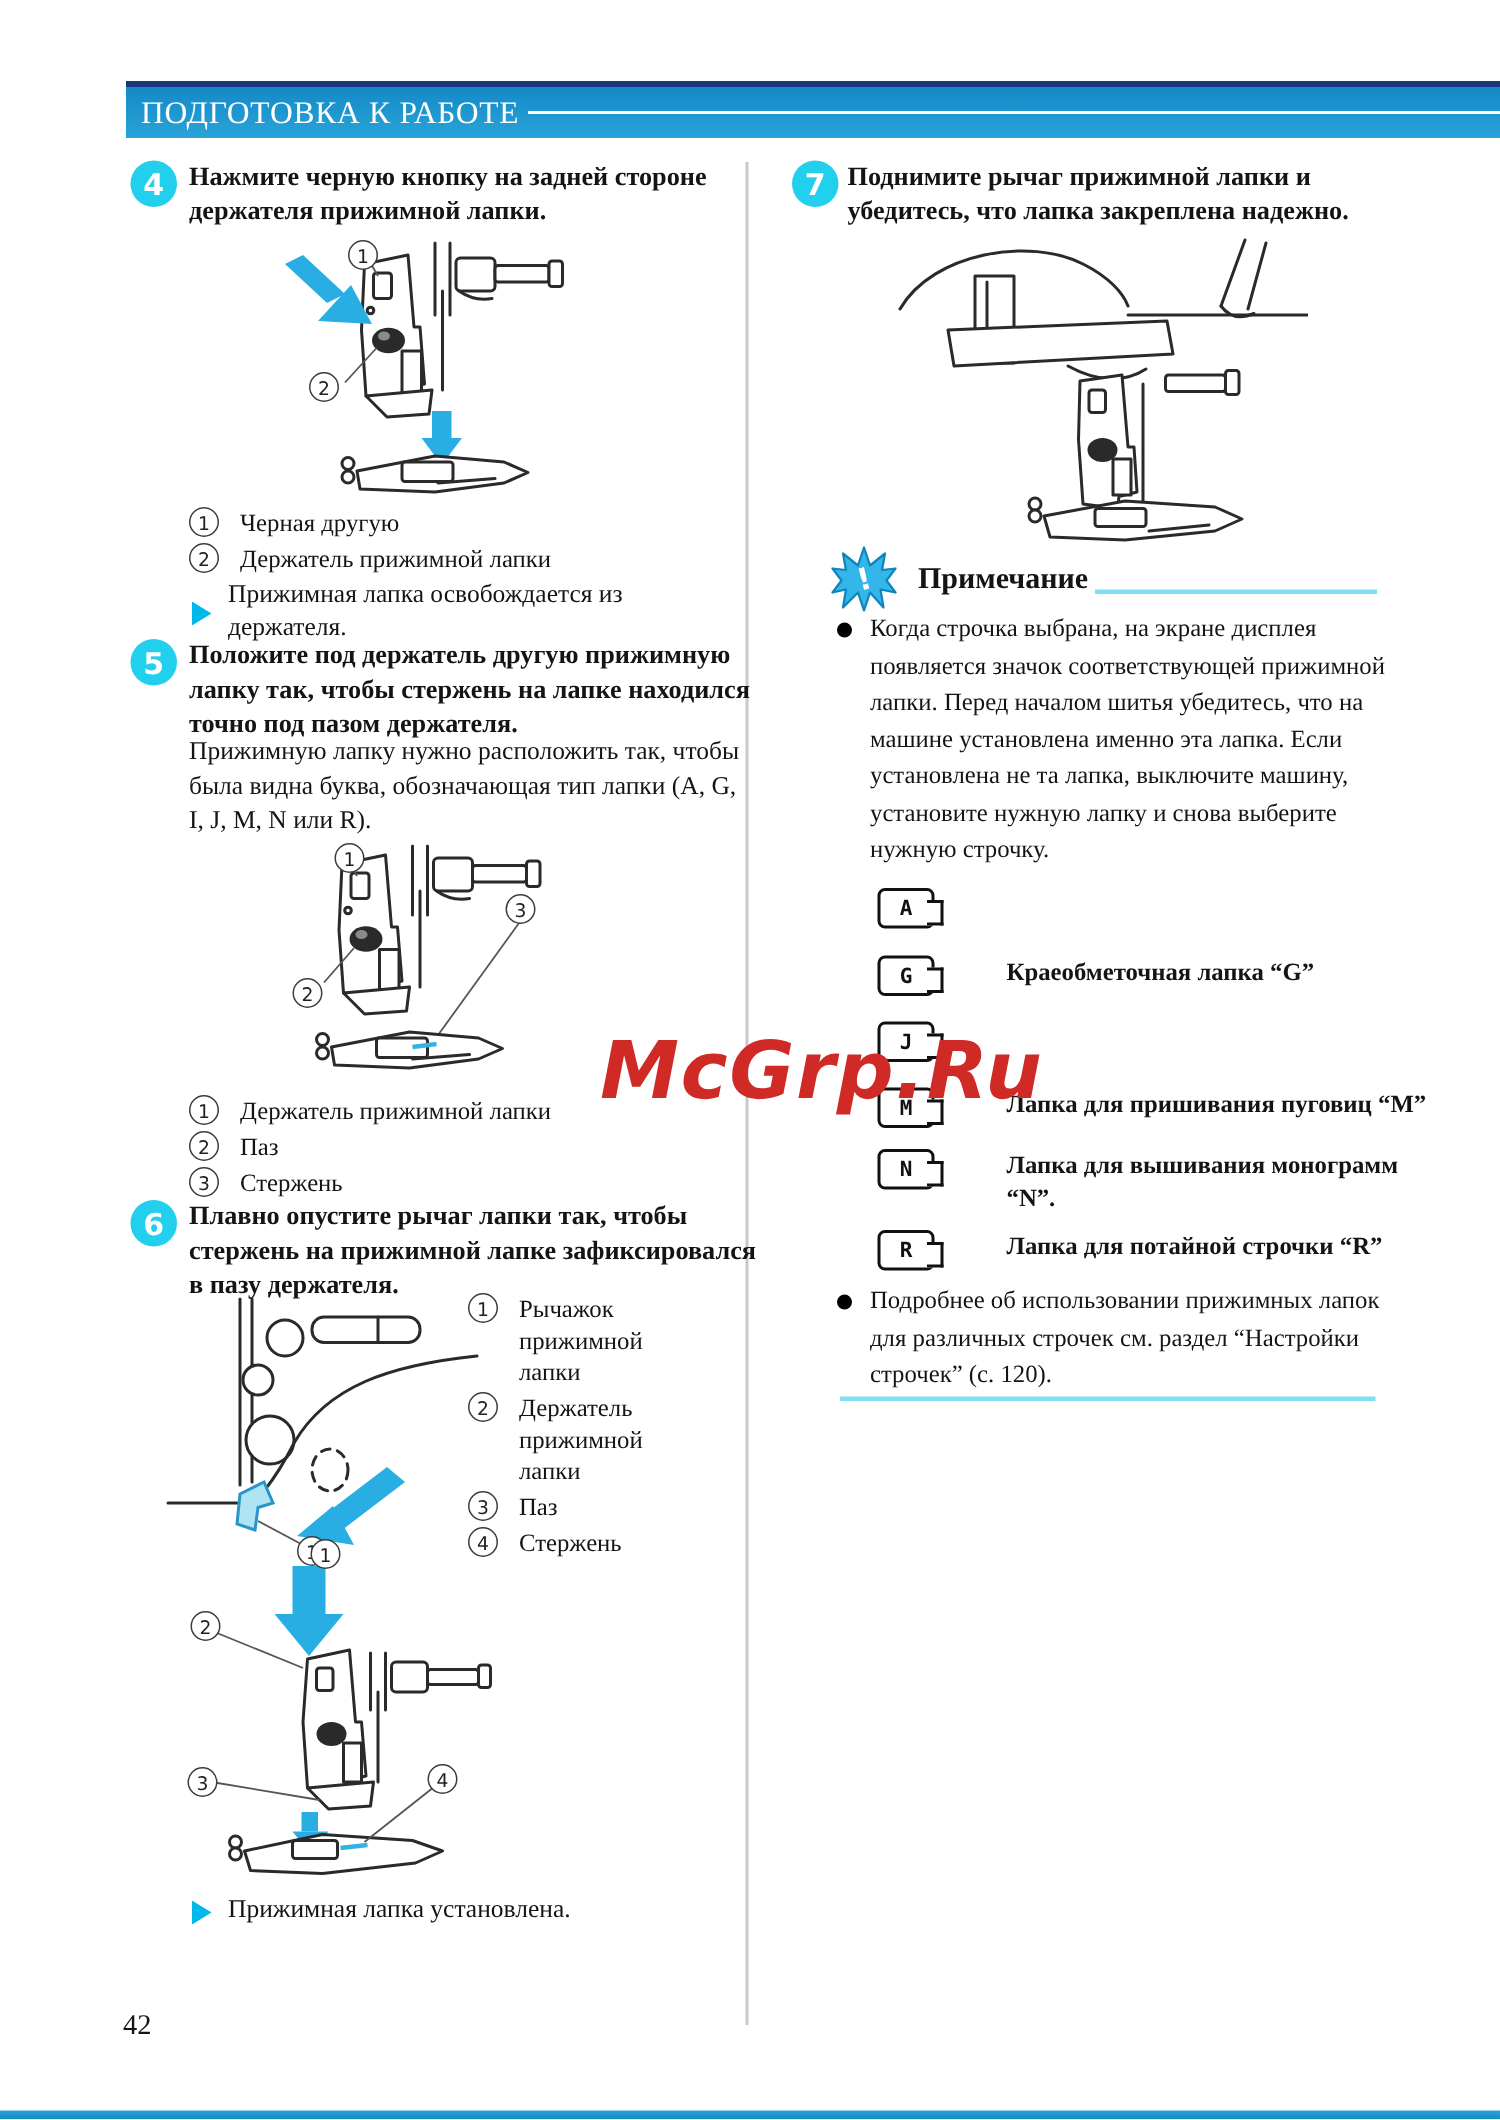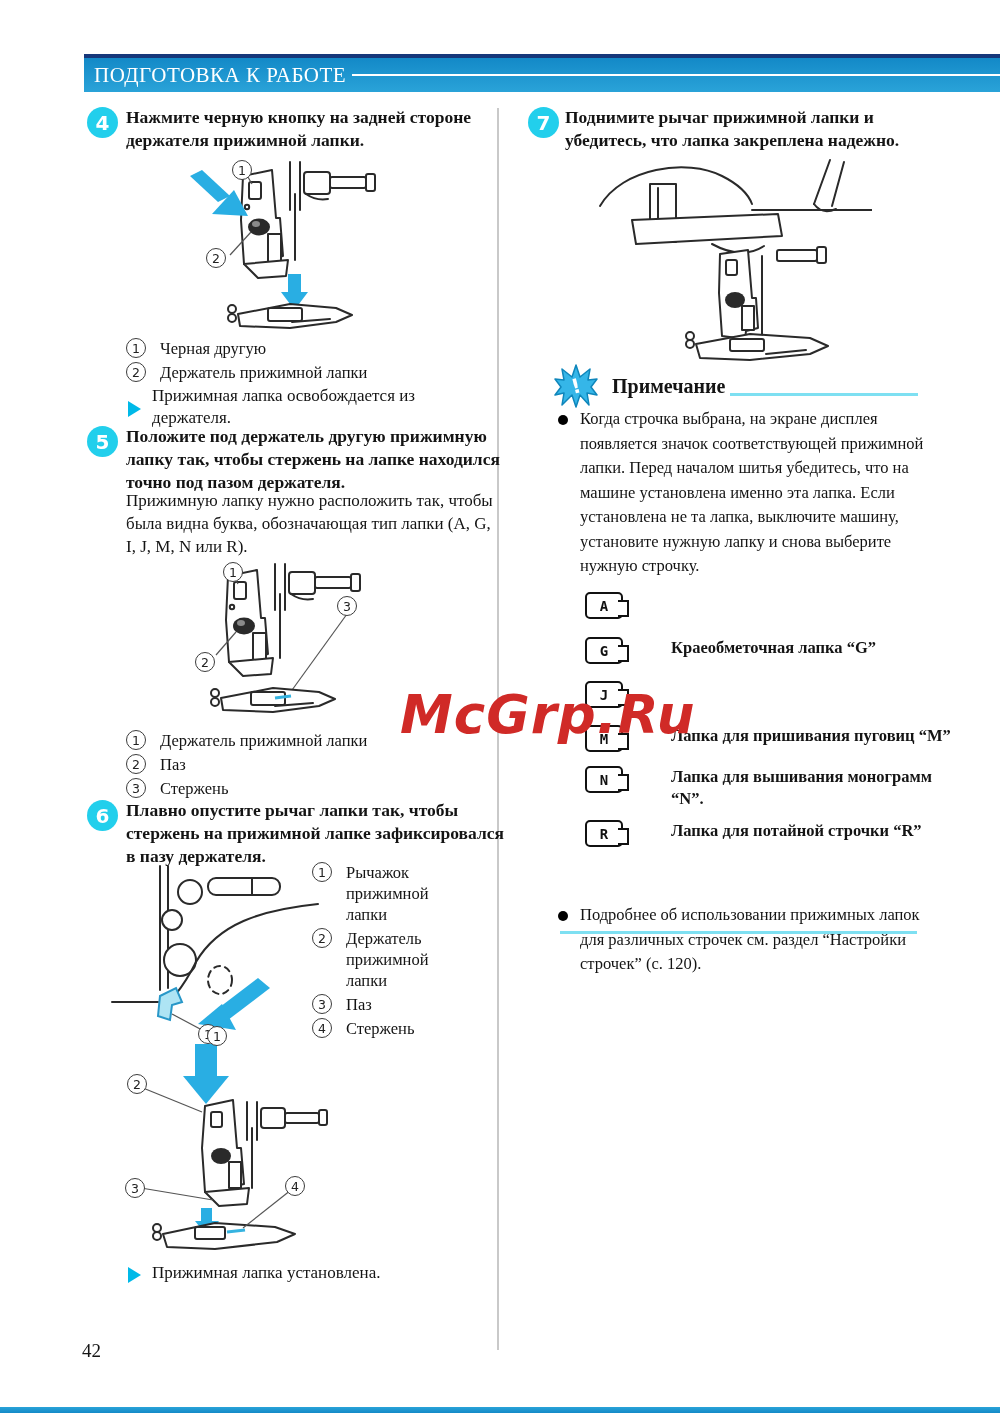--- a/index.html
+++ b/index.html
@@ -330,21 +330,21 @@
       <span class="flabel" style="width:296px;">Лапка для вышивания монограмм “N”.</span>
     </div>
     <div class="foot-row" style="left:0;top:228px;">
       <span class="foot-icon">
           <span class="foot-letter">R</span>
         </span>
       <span class="flabel" style="width:296px;">Лапка для потайной строчки “R”</span>
     </div>
   </div>
 
-  <div class="bullet" style="left:558px;top:855px;width:368px;margin-top:48px;">
+  <div class="bullet" style="left:558px;top:855px;width:368px;">
     <span class="dot"></span>
     <span class="btxt" style="width:344px;">Подробнее об использовании прижимных лапок для различных строчек см. раздел “Настройки строчек” (с. 120).</span>
   </div>
 
   <div class="cline" style="left:560px;top:931px;width:357px;"></div>
 
   <div class="wm">McGrp.Ru</div>
 
   <div class="pagenum">42</div>
 

